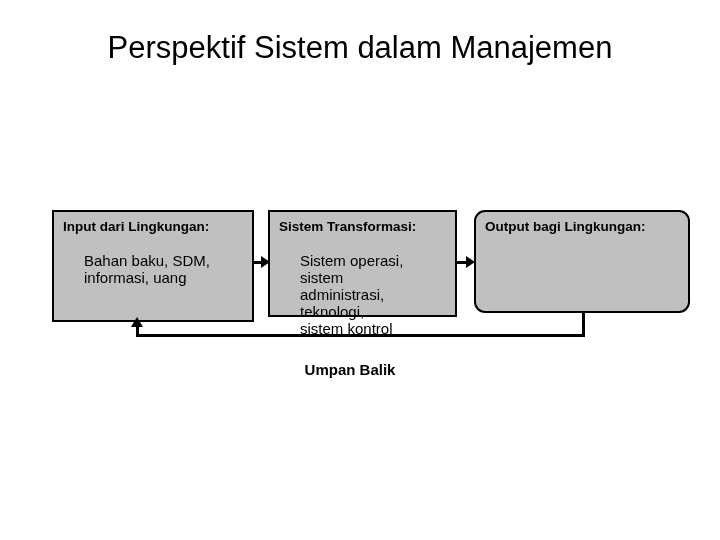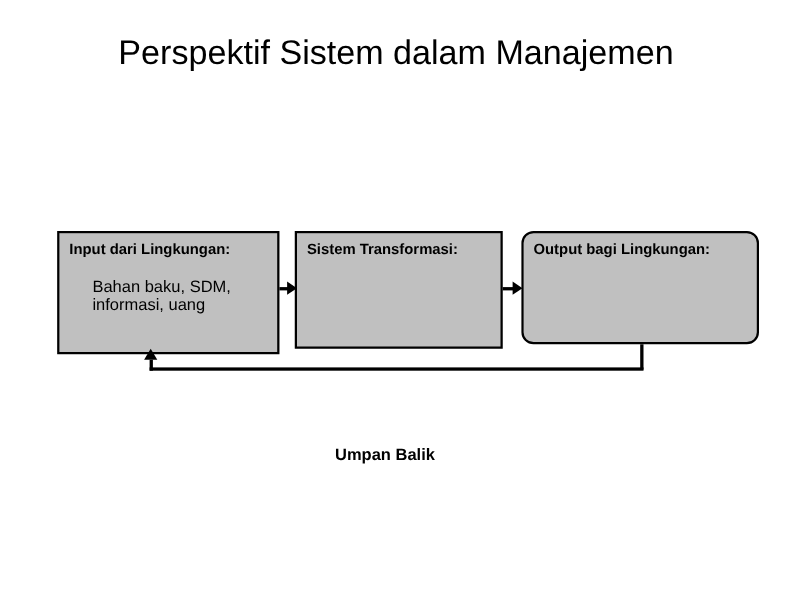--- a/index.html
+++ b/index.html
@@ -140,38 +140,40 @@
   #feedback-label {
     position: absolute;
     left: 250px;
     top: 360px;
     width: 200px;
     text-align: center;
     font-size: 15px;
     font-weight: bold;
     line-height: 19px;
     color: #000000;
-    margin-top: 44px;
   }
 </style>
 </head>
 <body>
 
 <div id="slide">
 
   <div id="slide-title">Perspektif Sistem dalam Manajemen</div>
 
   <div class="node-box" id="box-input">
     <div class="node-header">Input dari Lingkungan:</div>
     <div class="node-body">Bahan baku, SDM,
 informasi, uang</div>
   </div>
 
   <div class="node-box" id="box-process">
     <div class="node-header">Sistem Transformasi:</div>
+    <div class="node-body">Sistem operasi, sistem
+administrasi, teknologi,
+sistem kontrol</div>
   </div>
 
   <div class="node-box" id="box-output">
     <div class="node-header">Output bagi Lingkungan:</div>
   </div>
 
   <div class="arrow-h" id="arrow-input-process">
     <div class="shaft"></div>
     <div class="head"></div>
   </div>

